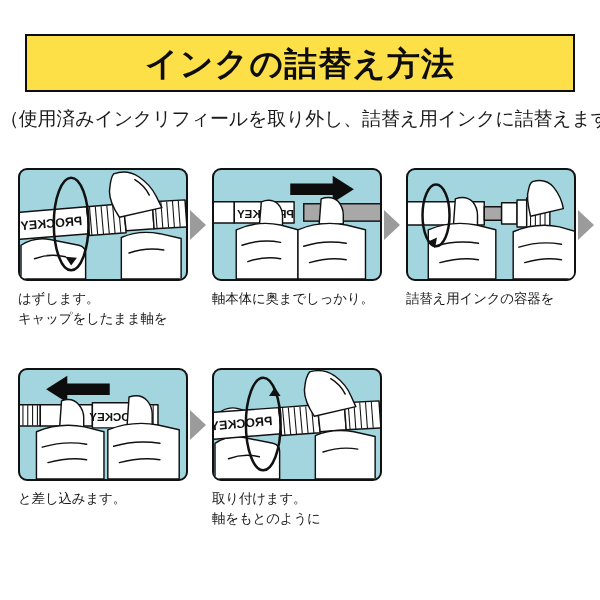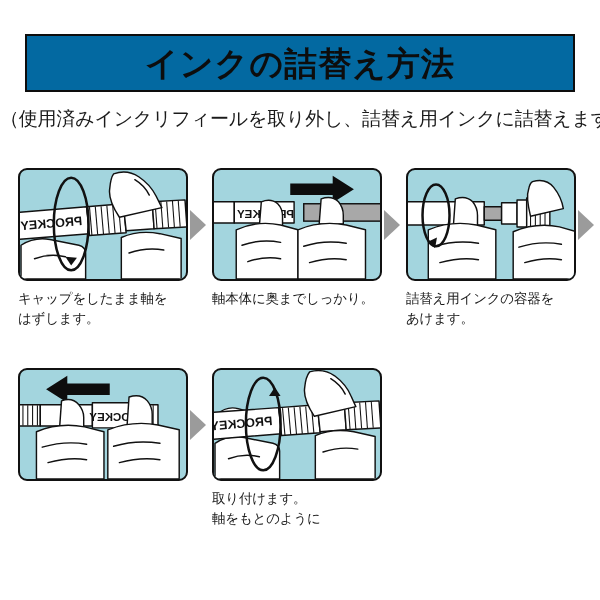--- a/index.html
+++ b/index.html
@@ -23,21 +23,21 @@
 
   
   .title-box {
     position: absolute;
     left: 25px;
     top: 34px;
     width: 550px;
     height: 58px;
     box-sizing: border-box;
     border: 2px solid #0d0d0d;
-    background: #0369a1;
+    background: #fde047;
     display: flex;
     align-items: center;
     justify-content: center;
   }
   .title-text {
     font-size: 33px;
     font-weight: 700;
     letter-spacing: 1px;
     color: #0d0d0d;
     line-height: 1;
@@ -172,22 +172,22 @@
               <path d="M112 86 q18 -6 36 -3"></path>
             </g>
 
             <g fill="none" stroke="#111111" stroke-width="2.6">
               <ellipse cx="52" cy="56" rx="18" ry="48"></ellipse>
             </g>
             <path d="M52 99 l-6 -9 l12 1 z" fill="#111111"></path>
           </svg>
         </div>
         <div class="caption">
+          <span class="ln">はずします。</span>
           <span class="ln">キャップをしたまま軸を</span>
-          <span class="ln">はずします。</span>
         </div>
       </div>
 
       <div class="step c1">
         <div class="panel">
           <svg viewBox="0 0 170 113" xmlns="http://www.w3.org/2000/svg">
 
             <g fill="#0d0d0d">
               <path d="M78 14 l44 0 0 -8 22 14 -22 14 0 -8 -44 0 z"></path>
             </g>
@@ -257,21 +257,20 @@
             </g>
 
             <g fill="none" stroke="#111111" stroke-width="2.6">
               <ellipse cx="28" cy="47" rx="14" ry="32"></ellipse>
             </g>
             <path d="M20 74 l9 -4 l-2 11 z" fill="#111111"></path>
           </svg>
         </div>
         <div class="caption">
           <span class="ln">詰替え用インクの容器を</span>
-          <span class="ln">あけます。</span>
         </div>
       </div>
 
       <div class="connector conn-a"></div>
       <div class="connector conn-b"></div>
       <div class="connector conn-c"></div>
     </div>
 
     <div class="row">
 
@@ -312,20 +311,21 @@
 
             <g fill="#ffffff" stroke="#111111" stroke-width="1.5" stroke-linejoin="round" stroke-linecap="round">
               <path d="M112 28 q12 -4 19 4 q5 6 5 14 l0 11 -26 0 z"></path>
               <path d="M90 62 q26 -10 52 -5 l22 5 0 51 -74 0 z"></path>
               <path d="M96 79 q24 -7 48 -3"></path>
               <path d="M102 96 q22 -6 42 -3"></path>
             </g>
           </svg>
         </div>
         <div class="caption">
+          <span class="ln">と差し込みます。</span>
         </div>
       </div>
 
       <div class="step c1">
         <div class="panel">
           <svg viewBox="0 0 170 113" xmlns="http://www.w3.org/2000/svg">
             <g fill="#ffffff" stroke="#111111" stroke-width="1.5" stroke-linejoin="round" stroke-linecap="round">
 
               <path d="M2 46 q10 -9 22 -6 l14 4 q6 2 6 7 l0 8 -42 0 z"></path>
               <path d="M0 76 q14 -9 30 -6 l30 6 q7 2 7 8 l0 29 -67 0 z"></path>

